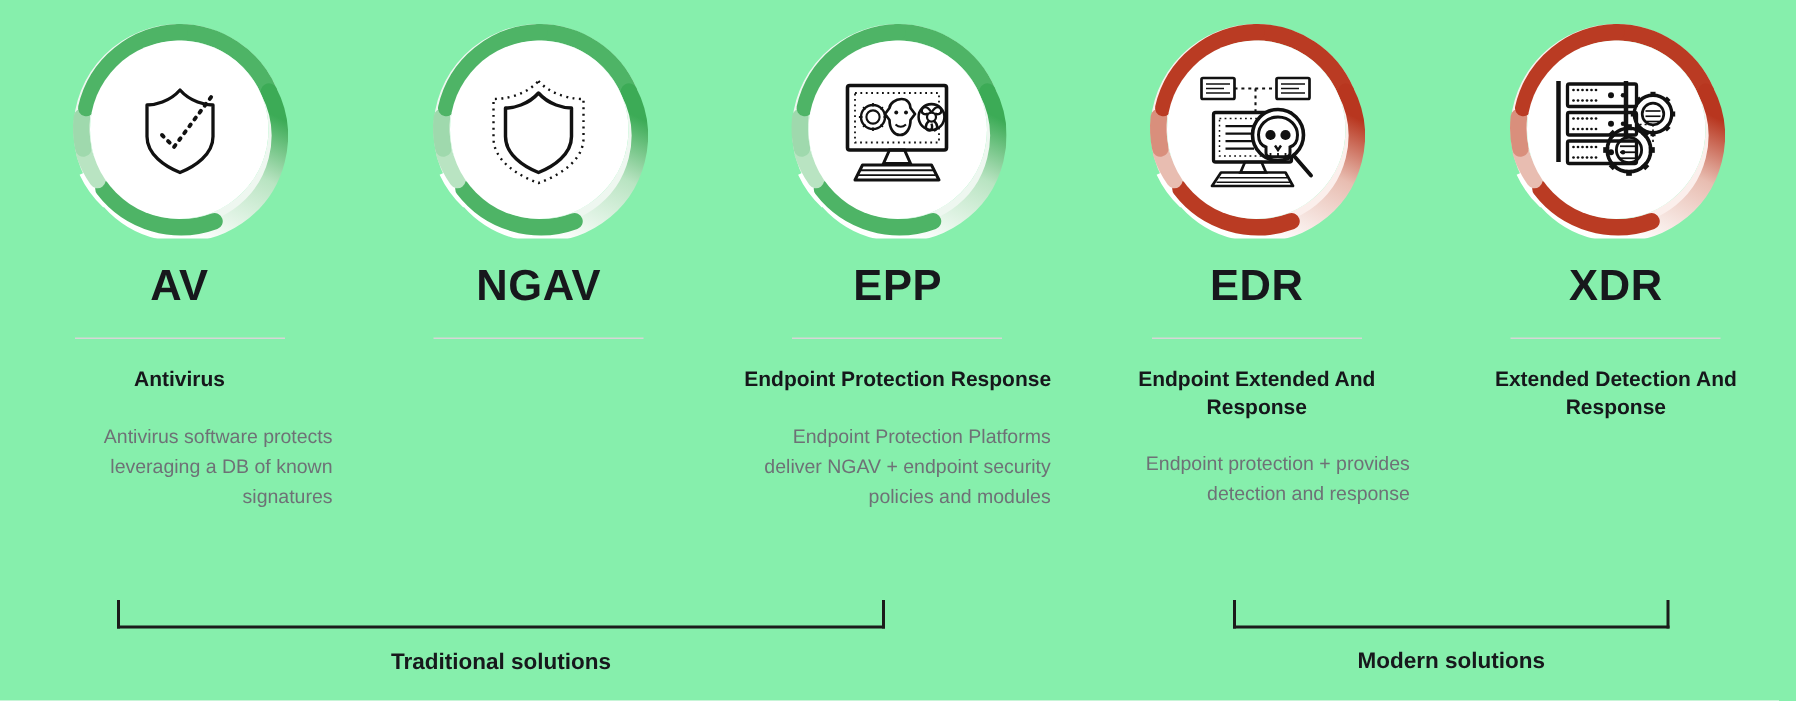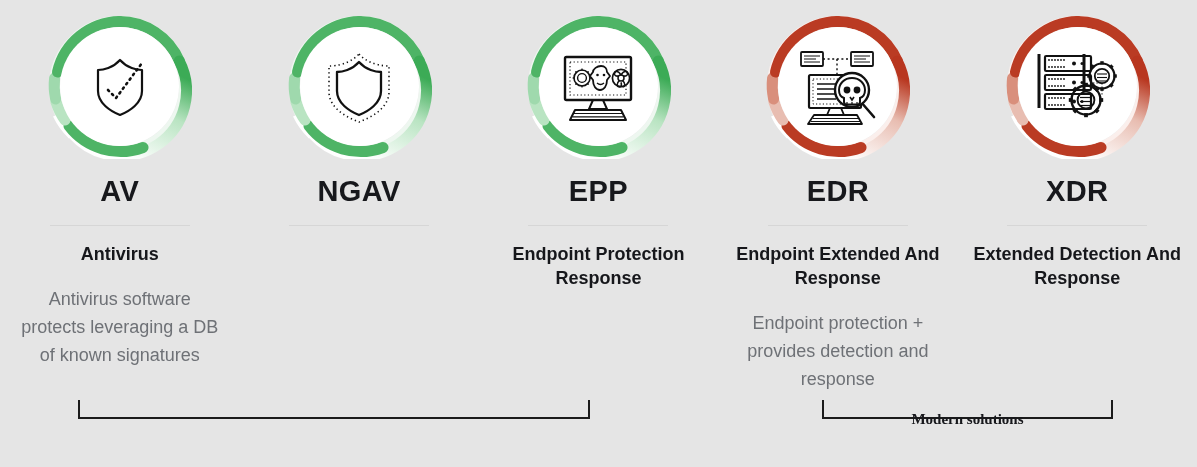--- a/index.html
+++ b/index.html
@@ -13,21 +13,21 @@
     font-family: "Liberation Sans", sans-serif;
     position: relative;
     overflow: hidden;
     -webkit-font-smoothing: antialiased;
   }
 
   .board {
     position: relative;
     width: 1197px;
     height: 467px;
-    background: #e5e5e5;
+    background: #86efac;
   }
 
   
   .columns {
     display: flex;
     width: 1197px;
     padding-top: 14px;
     box-sizing: border-box;
   }
   .col {
@@ -82,36 +82,36 @@
   .divider {
     margin-top: 19px;
     width: 140px;
     height: 1px;
     background: #d6d6d6;
   }
 
   
   .fullname {
     margin-top: 17px;
-    font-size: 18px;
+    font-size: 14px;
     font-weight: 700;
     color: #16171b;
     line-height: 1.33;
     text-align: center;
     max-width: 215px;
   }
 
   
   .desc {
     margin-top: 19px;
-    font-size: 18px;
+    font-size: 13px;
     font-weight: 400;
     color: #6e7176;
     line-height: 1.55;
-    text-align: center;
+    text-align: right;
     max-width: 204px;
   }
 
   
   .bracket {
     position: absolute;
     border-left: 2px solid #1b1b1b;
     border-right: 2px solid #1b1b1b;
     border-bottom: 2px solid #1b1b1b;
     height: 19px;
@@ -121,21 +121,21 @@
     position: absolute;
     font-size: 15px;
     font-weight: 700;
     color: #17181c;
     text-align: center;
     white-space: nowrap;
   }
   #bracket-traditional { left: 78px;  width: 512px; top: 400px; }
   #bracket-modern      { left: 822px; width: 291px; top: 400px; }
   #label-traditional   { left: 78px;  width: 512px; top: 433px; }
-  #label-modern        { left: 822px; width: 291px; top: 411px; font-family: Liberation Serif, serif; }
+  #label-modern        { left: 822px; width: 291px; top: 432px; }
 </style>
 </head>
 <body>
 
 <div class="board">
 
   <div class="columns">
 
     <div class="col">
       <div class="ring-wrap">
@@ -249,20 +249,21 @@
               <path d="M66 25 C69 20 72 21 72.5 23.5 C73 26 70 26.5 68.4 25.8"></path>
               <path d="M64.4 30.6 C61 33.5 62 36.8 64.4 37 C66.8 37.2 66.6 34 66 32.4"></path>
               <path d="M67.6 30.6 C71 33.5 70 36.8 67.6 37"></path>
             </g>
           </svg>
         </div>
       </div>
       <div class="acronym">EPP</div>
       <div class="divider"></div>
       <div class="fullname">Endpoint Protection Response</div>
+      <div class="desc">Endpoint Protection Platforms deliver NGAV + endpoint security policies and modules</div>
     </div>
 
     <div class="col">
       <div class="ring-wrap">
         <svg class="ring-svg" viewBox="0 0 145 145">
           <defs>
             <linearGradient id="rFadeA" x1="0.85" y1="0.1" x2="0.35" y2="0.95">
               <stop offset="0%" stop-color="#b8361f"></stop>
               <stop offset="42%" stop-color="#e8bdb1"></stop>
               <stop offset="100%" stop-color="#ffffff"></stop>
@@ -443,17 +444,18 @@
         </div>
       </div>
       <div class="acronym">XDR</div>
       <div class="divider"></div>
       <div class="fullname">Extended Detection And Response</div>
     </div>
 
   </div>
 
   <div class="bracket" id="bracket-traditional"></div>
+  <div class="bracket-label" id="label-traditional">Traditional solutions</div>
 
   <div class="bracket" id="bracket-modern"></div>
   <div class="bracket-label" id="label-modern">Modern solutions</div>
 
 </div>
 
 </body></html>

